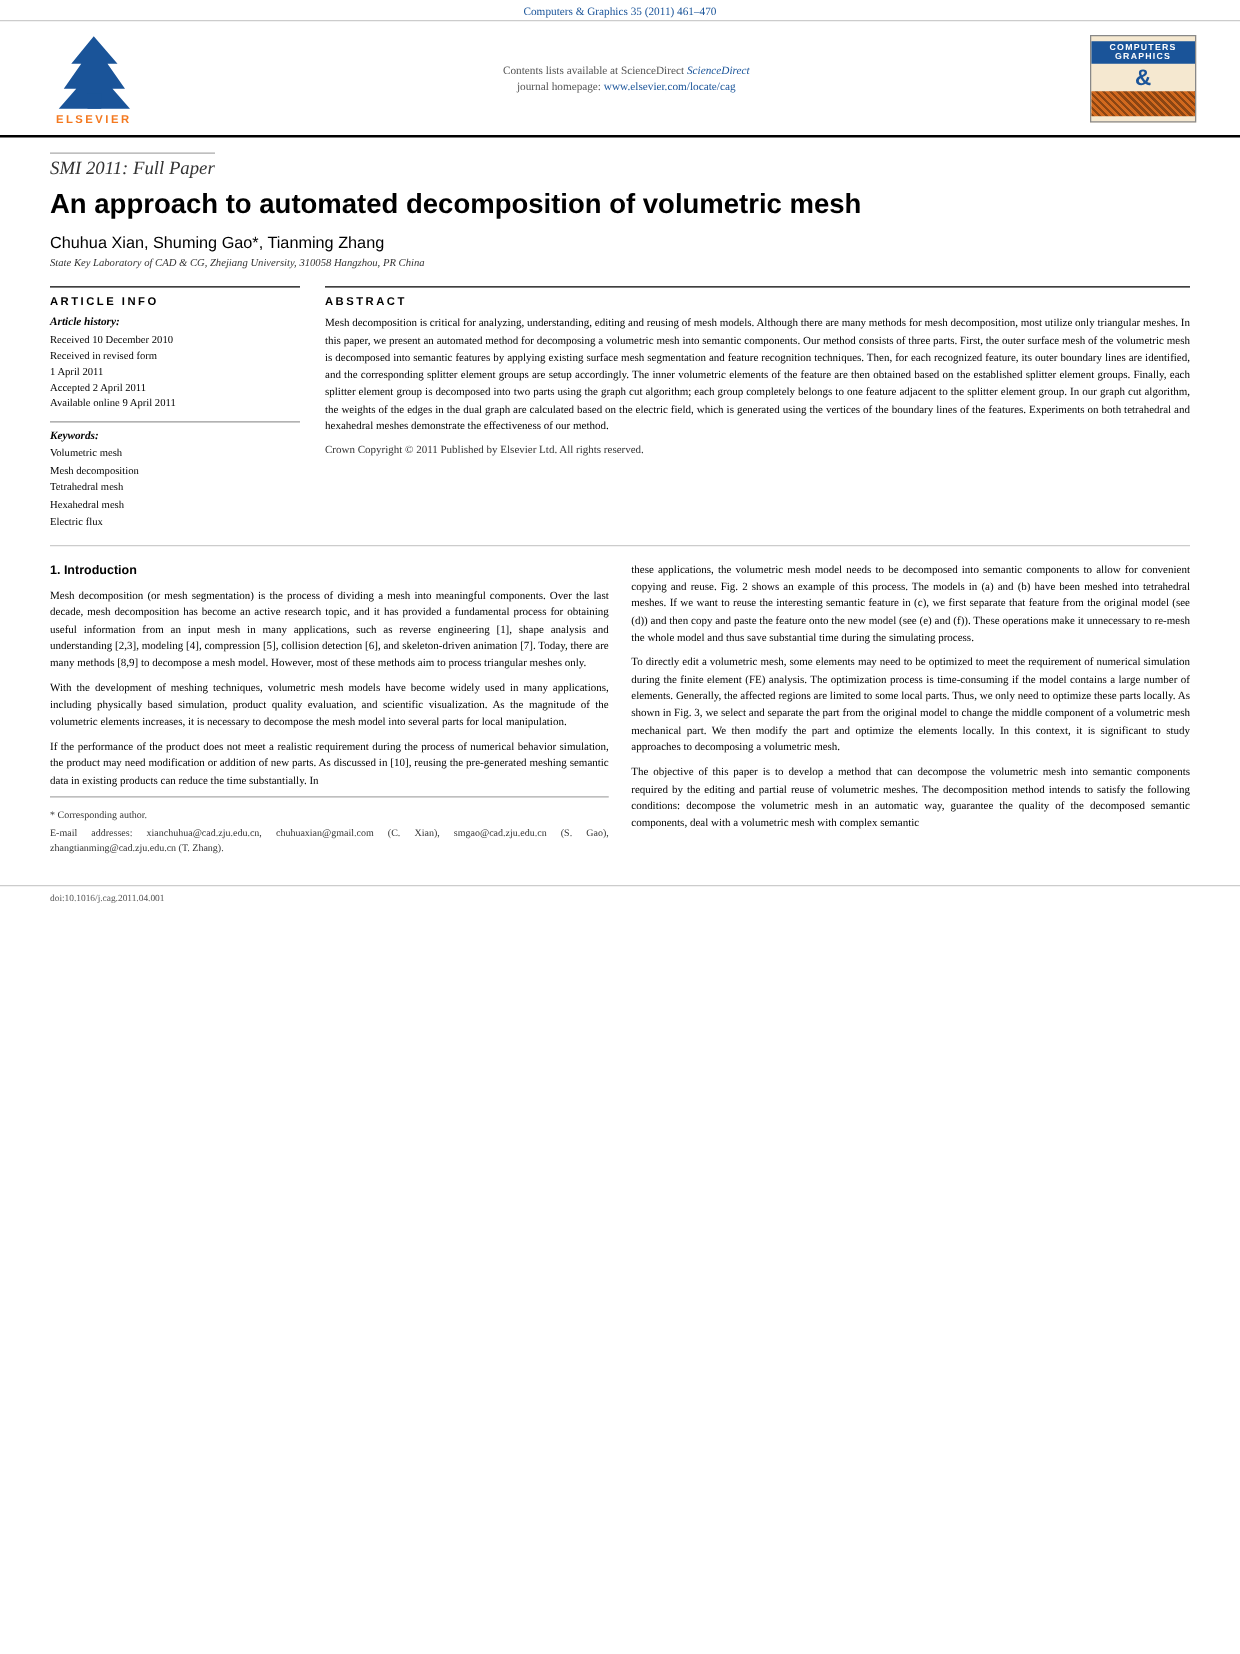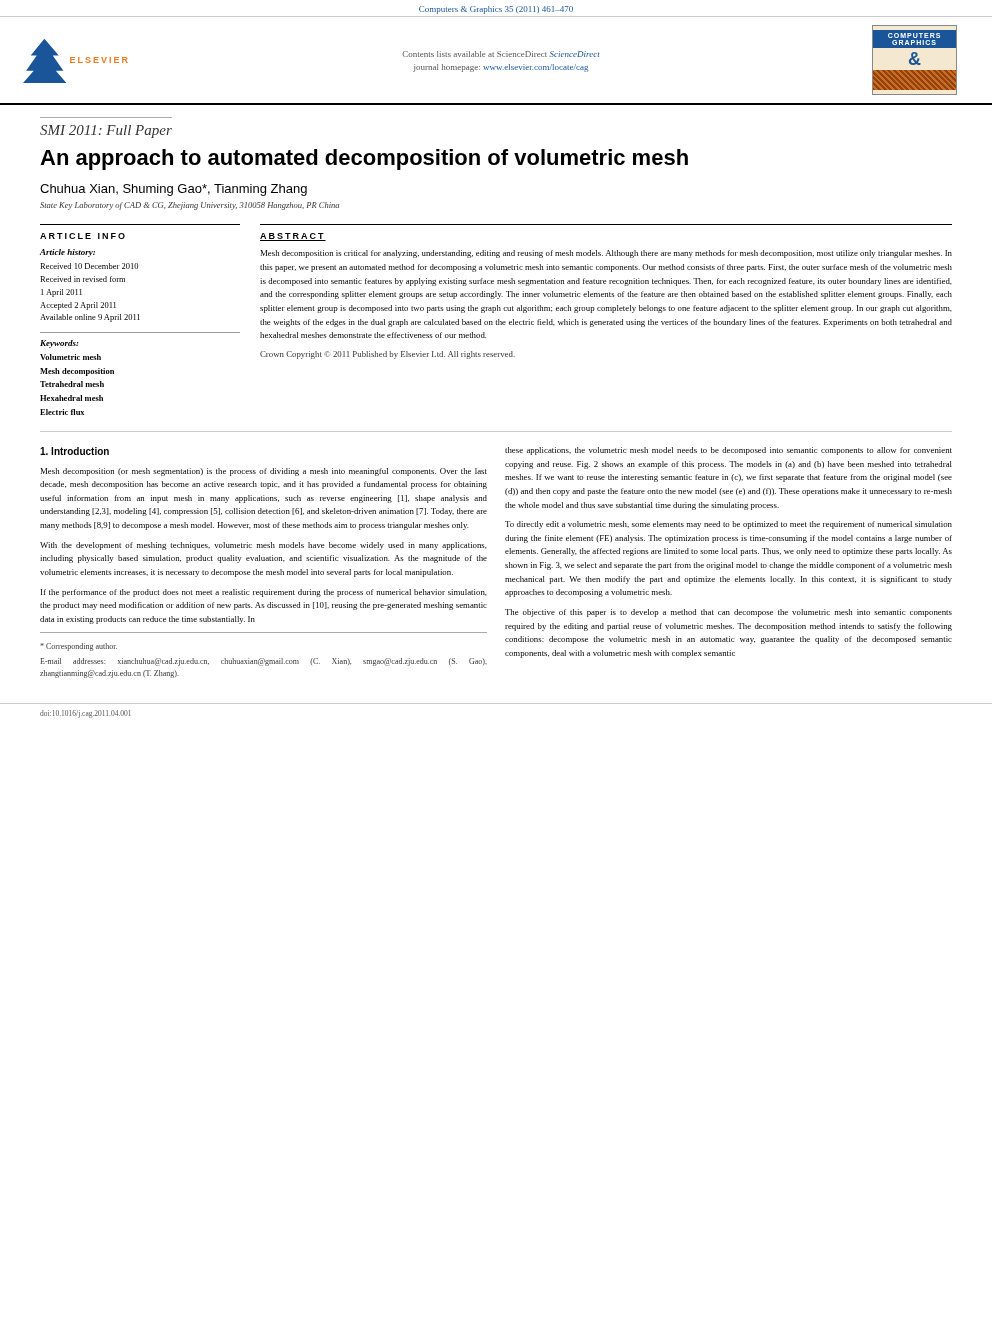--- a/index.html
+++ b/index.html
@@ -55,21 +55,21 @@
     .journal-homepage {
       font-size: 9px;
       color: #555;
       margin-top: 3px;
     }
     .journal-homepage a { color: #1a5499; text-decoration: none; }
 
     
     .elsevier-logo {
       display: flex;
-      flex-direction: row;
+      flex-direction: column;
       align-items: center;
     }
     .elsevier-text {
       font-size: 9px;
       color: #f47920;
       font-weight: bold;
       font-family: Arial, sans-serif;
       letter-spacing: 2px;
     }
 
@@ -196,36 +196,34 @@
       padding-top: 5px;
     }
     .keywords-section h4 {
       font-style: italic;
       font-size: 9px;
       margin-bottom: 3px;
     }
     .keywords-section p {
       font-size: 8.5px;
       line-height: 1.6;
-      font-weight: bold;
     }
 
     
     .abstract-section {
       border-top: 1px solid #000;
       padding-top: 6px;
     }
     .abstract-section h3 {
       font-family: Arial, sans-serif;
       font-size: 9px;
       font-weight: bold;
       letter-spacing: 2px;
       text-transform: uppercase;
       margin-bottom: 6px;
-      text-decoration: underline;
     }
     .abstract-section p {
       font-size: 8.8px;
       line-height: 1.55;
       text-align: justify;
     }
     .abstract-copyright {
       font-size: 8.5px;
       text-align: right;
       margin-top: 5px;

